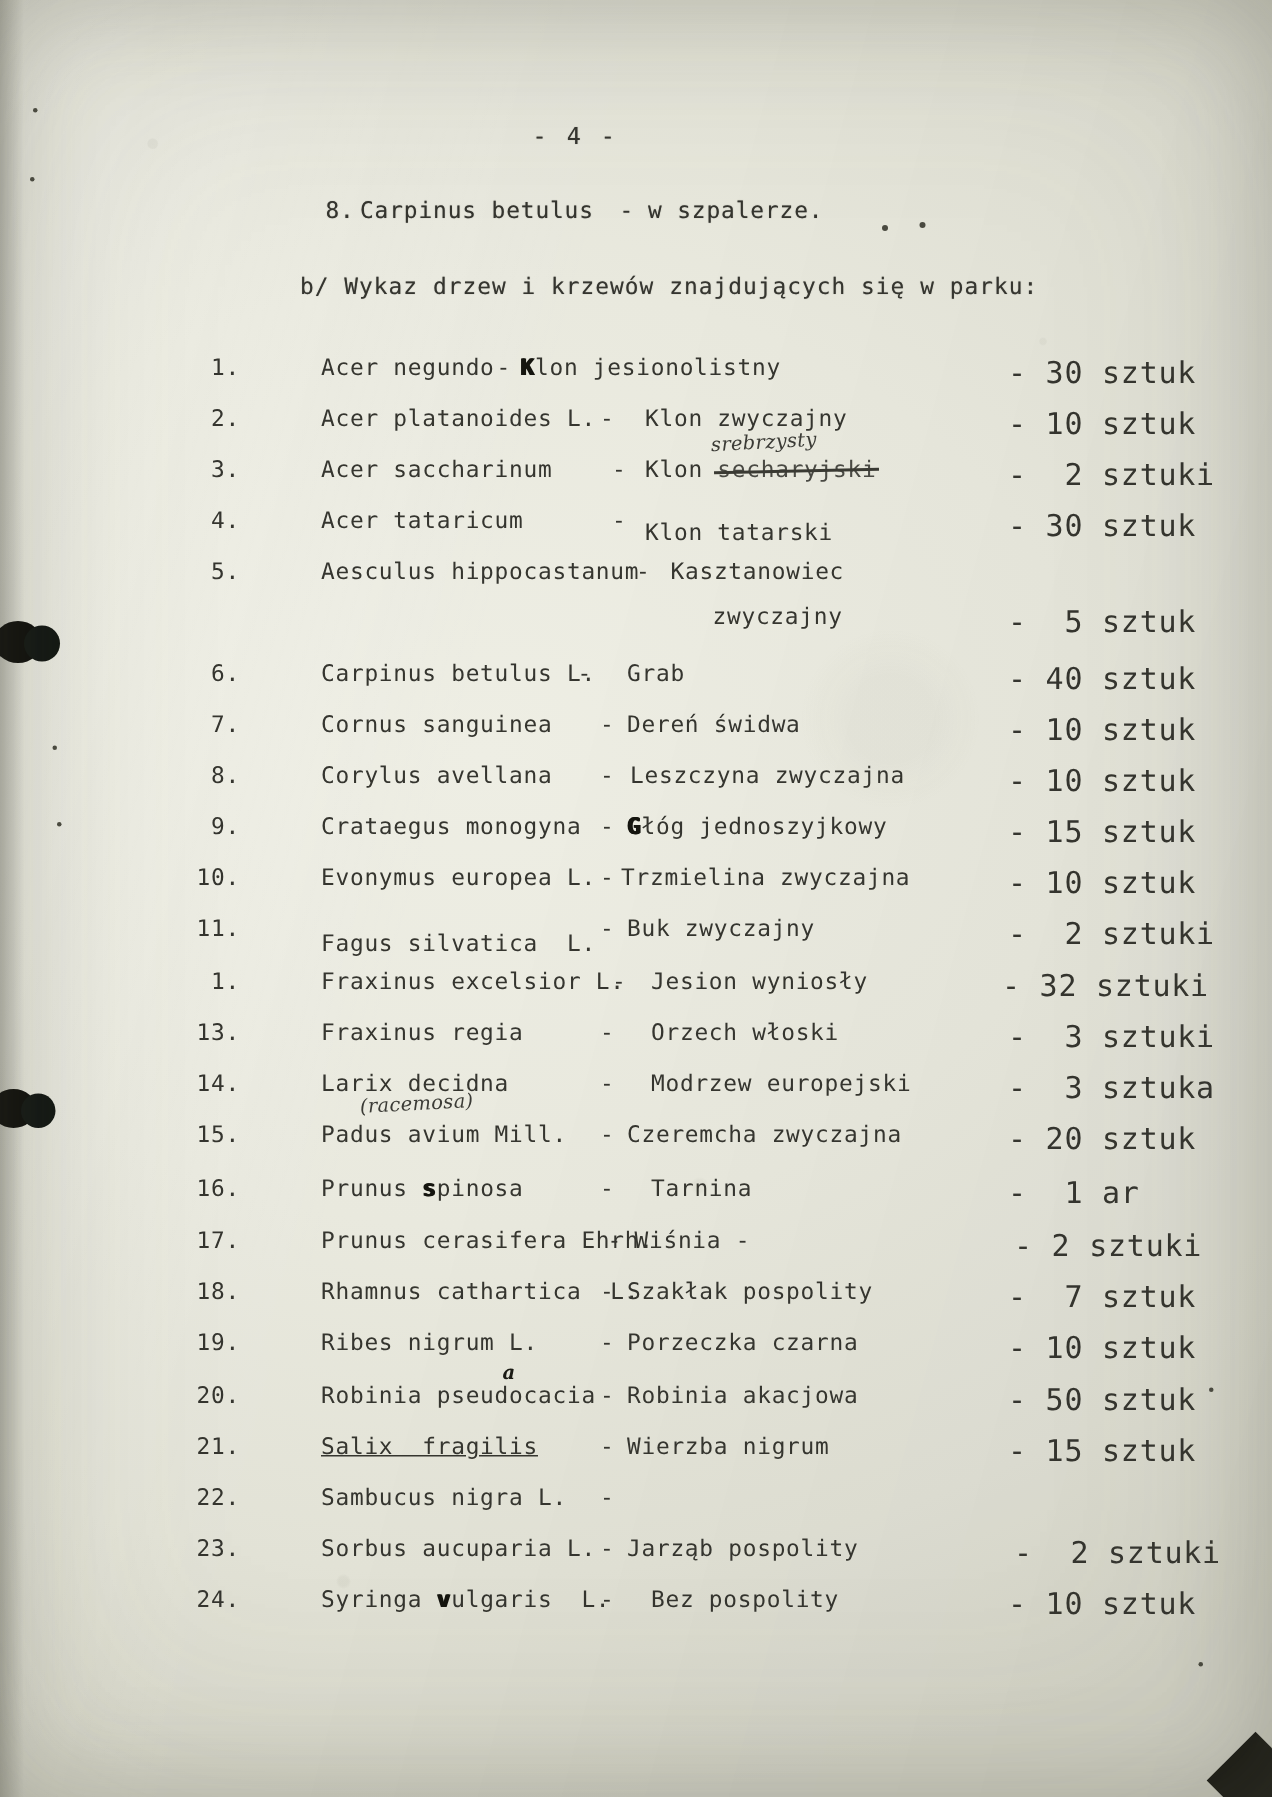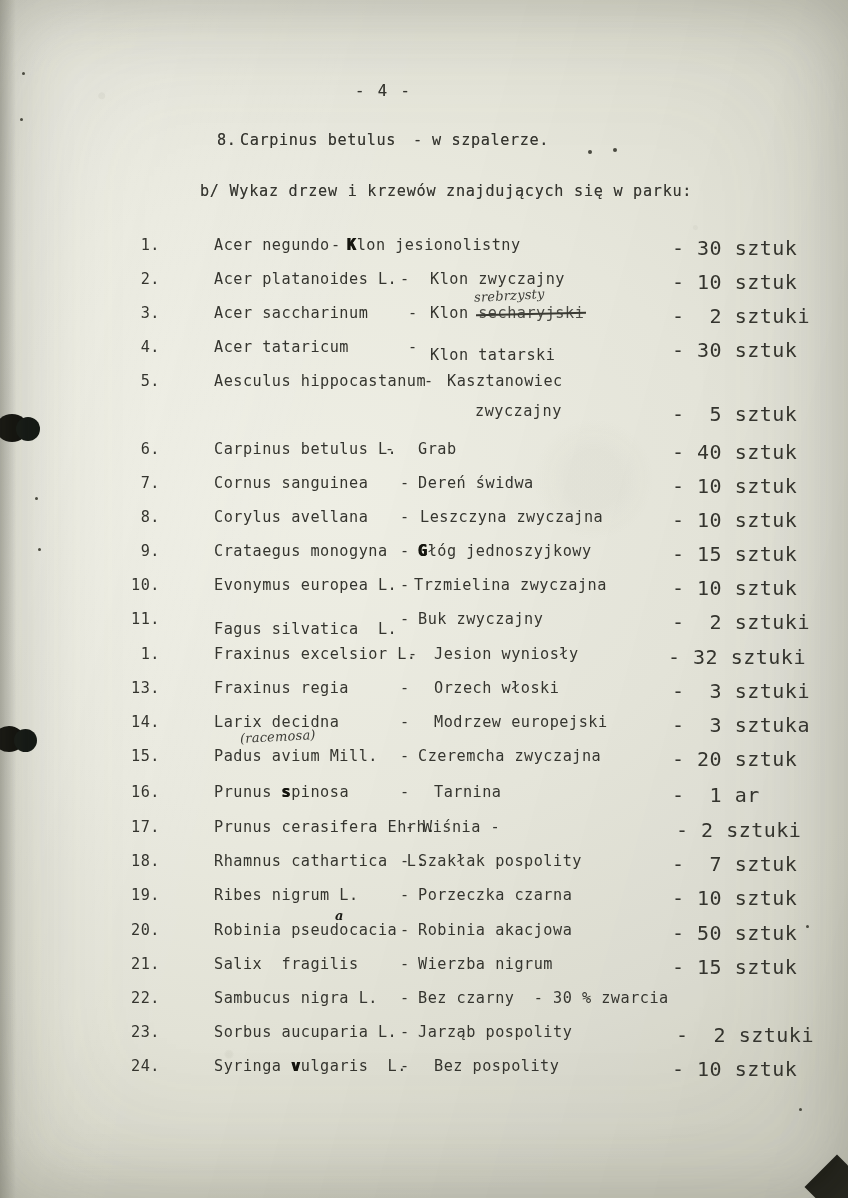--- a/index.html
+++ b/index.html
@@ -125,20 +125,20 @@
       <div class="row" style="top: 608px;"><span class="num" style="left: 114px; top: 2px;">11.</span><span class="lat" style="left: 214px; top: 12px;">Fagus silvatica  L.</span><span class="dash" style="left: 400px; top: 2px;">-</span><span class="pol" style="left: 418px; top: 2px;">Buk zwyczajny</span><span class="qty" style="left: 672px; top: 2px;">-  2 sztuki</span></div>
       <div class="row" style="top: 643px;"><span class="num" style="left: 114px; top: 2px;">1.</span><span class="lat" style="left: 214px; top: 2px;">Fraxinus excelsior L.</span><span class="dash" style="left: 408px; top: 2px;">-</span><span class="pol" style="left: 434px; top: 2px;">Jesion wyniosły</span><span class="qty" style="left: 668px; top: 2px;">- 32 sztuki</span></div>
       <div class="row" style="top: 677px;"><span class="num" style="left: 114px; top: 2px;">13.</span><span class="lat" style="left: 214px; top: 2px;">Fraxinus regia</span><span class="dash" style="left: 400px; top: 2px;">-</span><span class="pol" style="left: 434px; top: 2px;">Orzech włoski</span><span class="qty" style="left: 672px; top: 2px;">-  3 sztuki</span></div>
       <div class="row" style="top: 711px;"><span class="num" style="left: 114px; top: 2px;">14.</span><span class="lat" style="left: 214px; top: 2px;">Larix decidna</span><span class="dash" style="left: 400px; top: 2px;">-</span><span class="pol" style="left: 434px; top: 2px;">Modrzew europejski</span><span class="qty" style="left: 672px; top: 2px;">-  3 sztuka</span></div>
       <div class="row" style="top: 745px;"><span class="num" style="left: 114px; top: 2px;">15.</span><span class="lat" style="left: 214px; top: 2px;">Padus avium Mill.</span><span class="hand" style="left: 240px; top: -16px;">(racemosa)</span><span class="dash" style="left: 400px; top: 2px;">-</span><span class="pol" style="left: 418px; top: 2px;">Czeremcha zwyczajna</span><span class="qty" style="left: 672px; top: 2px;">- 20 sztuk</span></div>
       <div class="row" style="top: 781px;"><span class="num" style="left: 114px; top: 2px;">16.</span><span class="lat" style="left: 214px; top: 2px;">Prunus <span class="overtype">s</span>pinosa</span><span class="dash" style="left: 400px; top: 2px;">-</span><span class="pol" style="left: 434px; top: 2px;">Tarnina</span><span class="qty" style="left: 672px; top: 2px;">-  1 ar</span></div>
       <div class="row" style="top: 816px;"><span class="num" style="left: 114px; top: 2px;">17.</span><span class="lat" style="left: 214px; top: 2px;">Prunus cerasifera Ehrh.</span><span class="dash" style="left: 405px; top: 2px;">-</span><span class="pol" style="left: 423px; top: 2px;">Wiśnia -</span><span class="qty" style="left: 676px; top: 2px;">- 2 sztuki</span></div>
       <div class="row" style="top: 850px;"><span class="num" style="left: 114px; top: 2px;">18.</span><span class="lat" style="left: 214px; top: 2px;">Rhamnus cathartica  L.</span><span class="dash" style="left: 400px; top: 2px;">-</span><span class="pol" style="left: 418px; top: 2px;">Szakłak pospolity</span><span class="qty" style="left: 672px; top: 2px;">-  7 sztuk</span></div>
       <div class="row" style="top: 884px;"><span class="num" style="left: 114px; top: 2px;">19.</span><span class="lat" style="left: 214px; top: 2px;">Ribes nigrum L.</span><span class="dash" style="left: 400px; top: 2px;">-</span><span class="pol" style="left: 418px; top: 2px;">Porzeczka czarna</span><span class="qty" style="left: 672px; top: 2px;">- 10 sztuk</span></div>
       <div class="row" style="top: 919px;"><span class="num" style="left: 114px; top: 2px;">20.</span><span class="lat" style="left: 214px; top: 2px;">Robinia pseudocacia</span><span class="hand-small" style="left: 335px; top: -11px;">a</span><span class="dash" style="left: 400px; top: 2px;">-</span><span class="pol" style="left: 418px; top: 2px;">Robinia akacjowa</span><span class="qty" style="left: 672px; top: 2px;">- 50 sztuk</span></div>
-      <div class="row" style="top: 953px;"><span class="num" style="left: 114px; top: 2px;">21.</span><span class="lat" style="left: 214px; top: 2px;">Salix  fragilis</span><span class="dash" style="left: 400px; top: 2px;">-</span><span class="pol" style="left: 418px; top: 2px;">Wierzba nigrum</span><span class="qty" style="left: 672px; top: 2px;">- 15 sztuk</span></div>
-      <div class="row" style="top: 987px;"><span class="num" style="left: 114px; top: 2px;">22.</span><span class="lat" style="left: 214px; top: 2px;">Sambucus nigra L.</span><span class="dash" style="left: 400px; top: 2px;">-</span><span class="pol" style="left: 418px; top: 2px;">Bez czarny  - 30 % zwarcia</span></div>
+      <div class="row" style="top: 953px;"><span class="num" style="left: 114px; top: 2px;">21.</span><span class="lat" style="left: 214px; top: 2px; text-decoration: underline;">Salix  fragilis</span><span class="dash" style="left: 400px; top: 2px;">-</span><span class="pol" style="left: 418px; top: 2px;">Wierzba nigrum</span><span class="qty" style="left: 672px; top: 2px;">- 15 sztuk</span></div>
+      <div class="row" style="top: 987px;"><span class="num" style="left: 114px; top: 2px;">22.</span><span class="lat" style="left: 214px; top: 2px;">Sambucus nigra L.</span><span class="dash" style="left: 400px; top: 2px;">-</span></div>
       <div class="row" style="top: 1021px;"><span class="num" style="left: 114px; top: 2px;">23.</span><span class="lat" style="left: 214px; top: 2px;">Sorbus aucuparia L.</span><span class="dash" style="left: 400px; top: 2px;">-</span><span class="pol" style="left: 418px; top: 2px;">Jarząb pospolity</span><span class="qty" style="left: 676px; top: 2px;">-  2 sztuki</span></div>
       <div class="row" style="top: 1055px;"><span class="num" style="left: 114px; top: 2px;">24.</span><span class="lat" style="left: 214px; top: 2px;">Syringa <span class="overtype">v</span>ulgaris  L.</span><span class="dash" style="left: 400px; top: 2px;">-</span><span class="pol" style="left: 434px; top: 2px;">Bez pospolity</span><span class="qty" style="left: 672px; top: 2px;">- 10 sztuk</span></div>
     </div>
 
   <div id="vign"></div>
 </div>
 
 </body></html>

